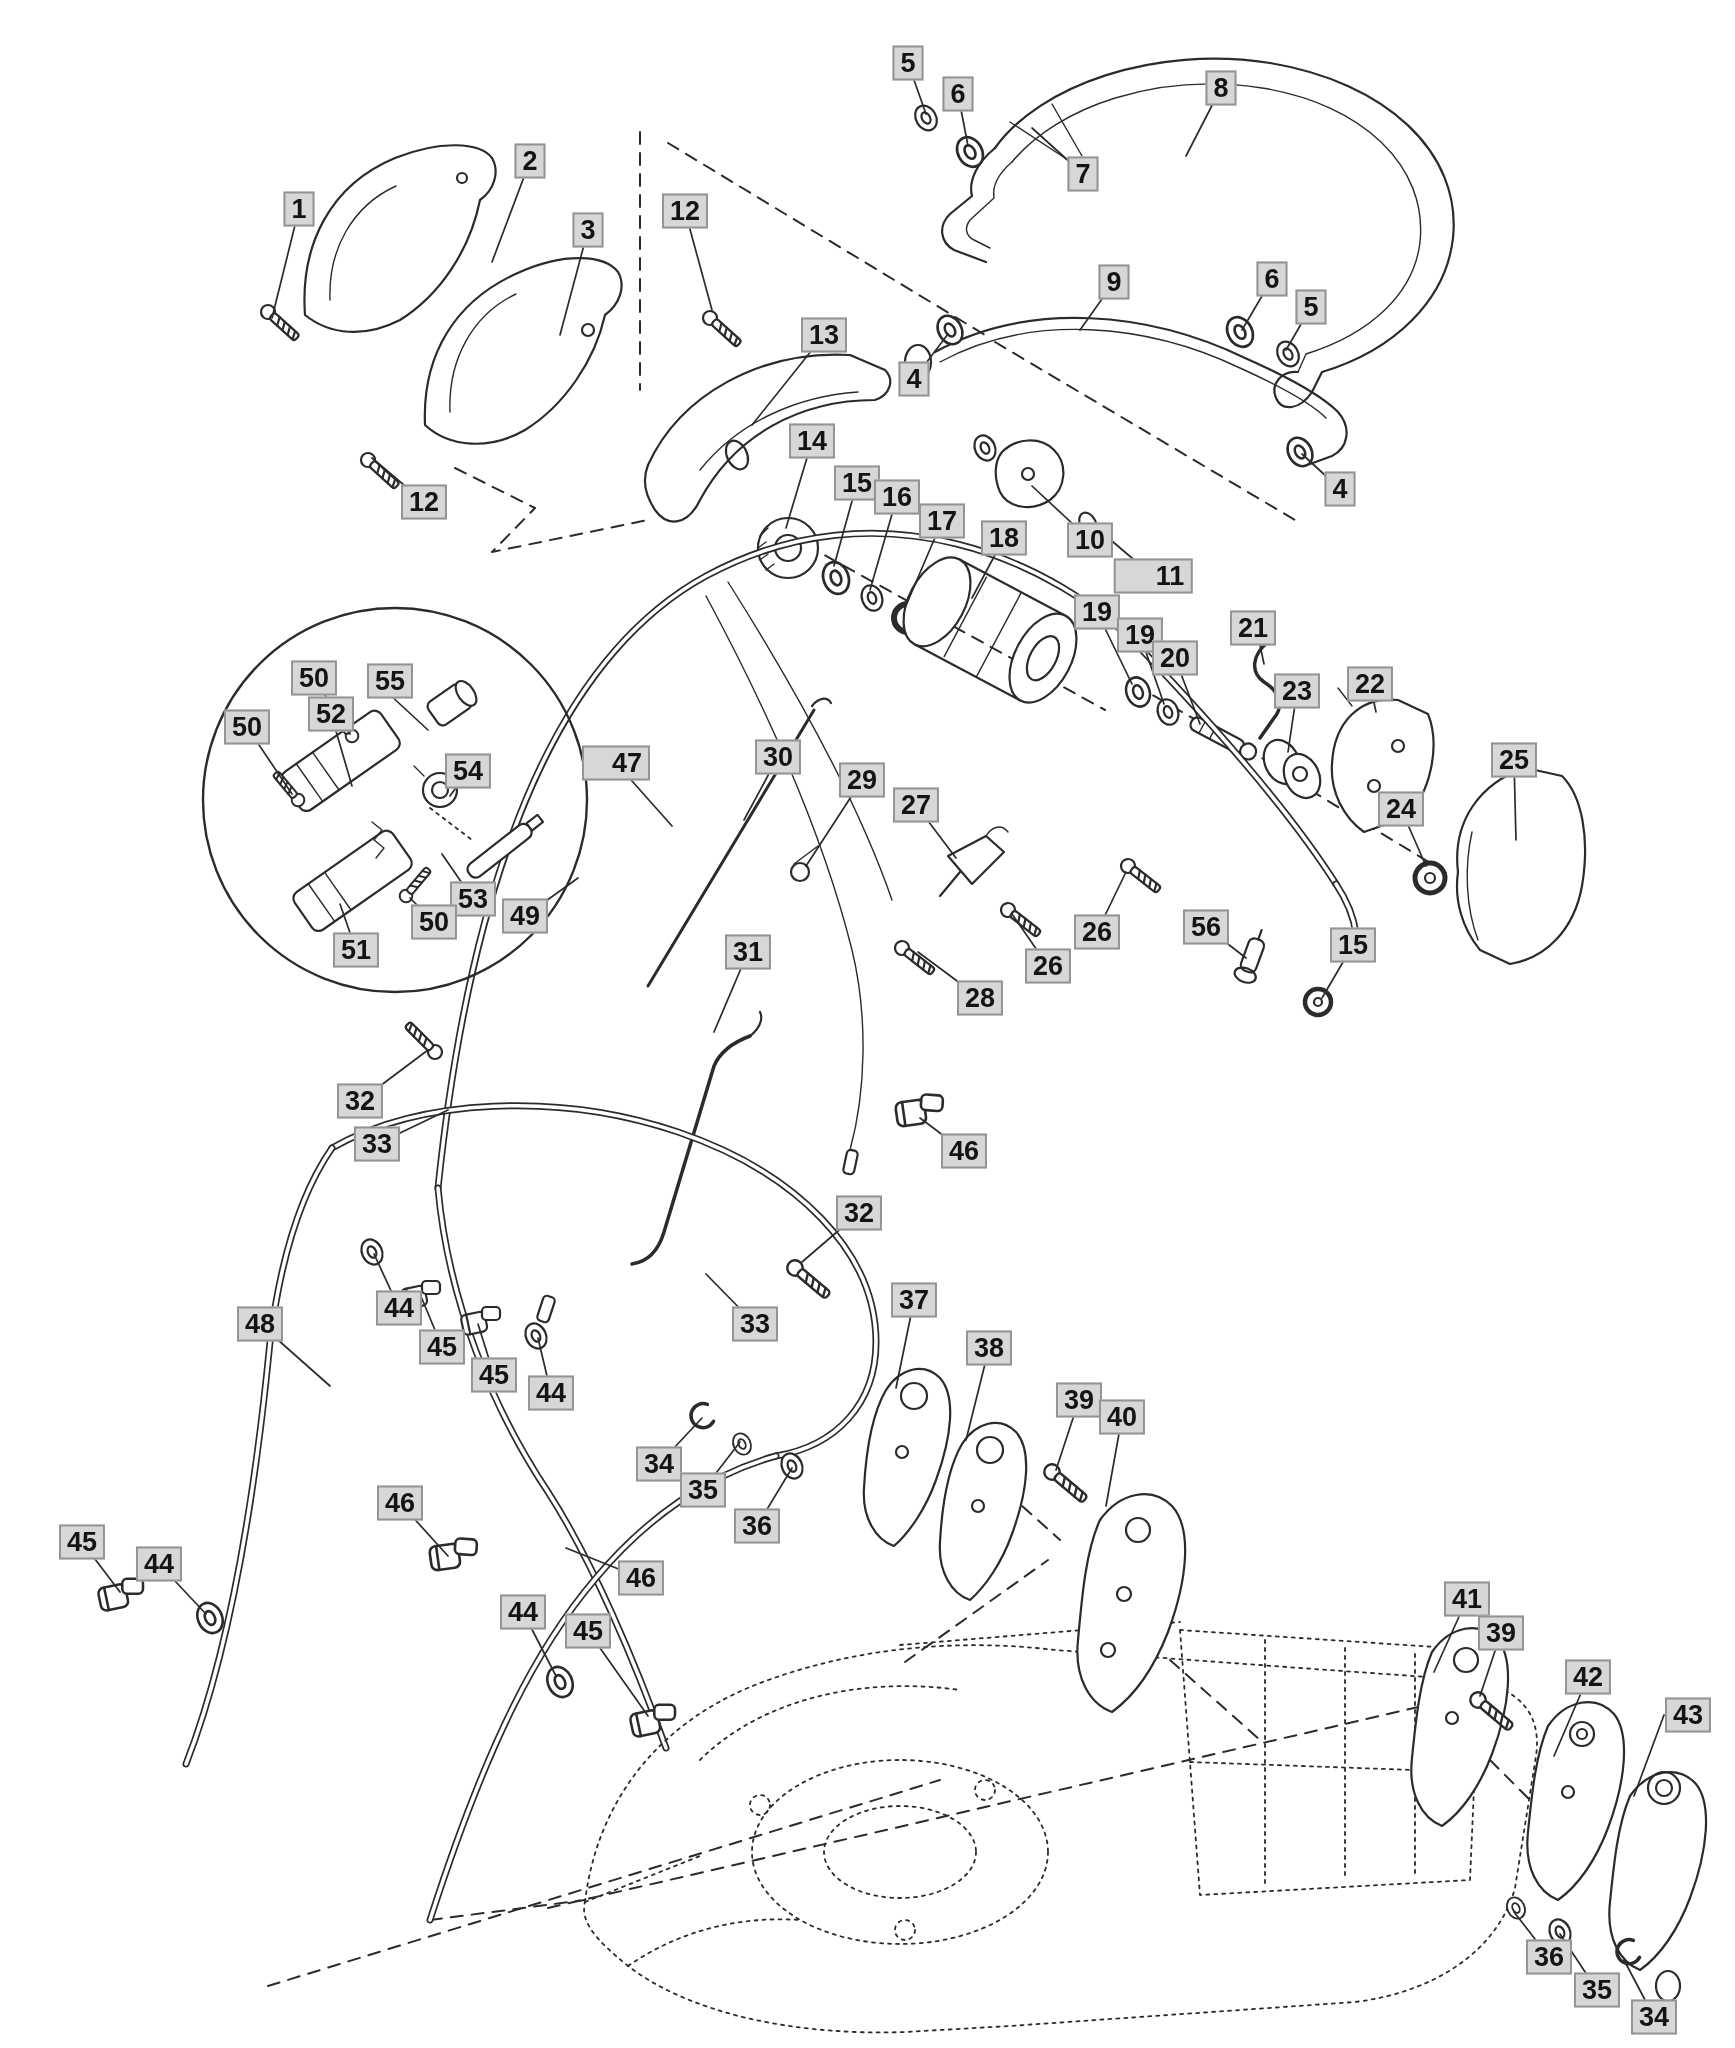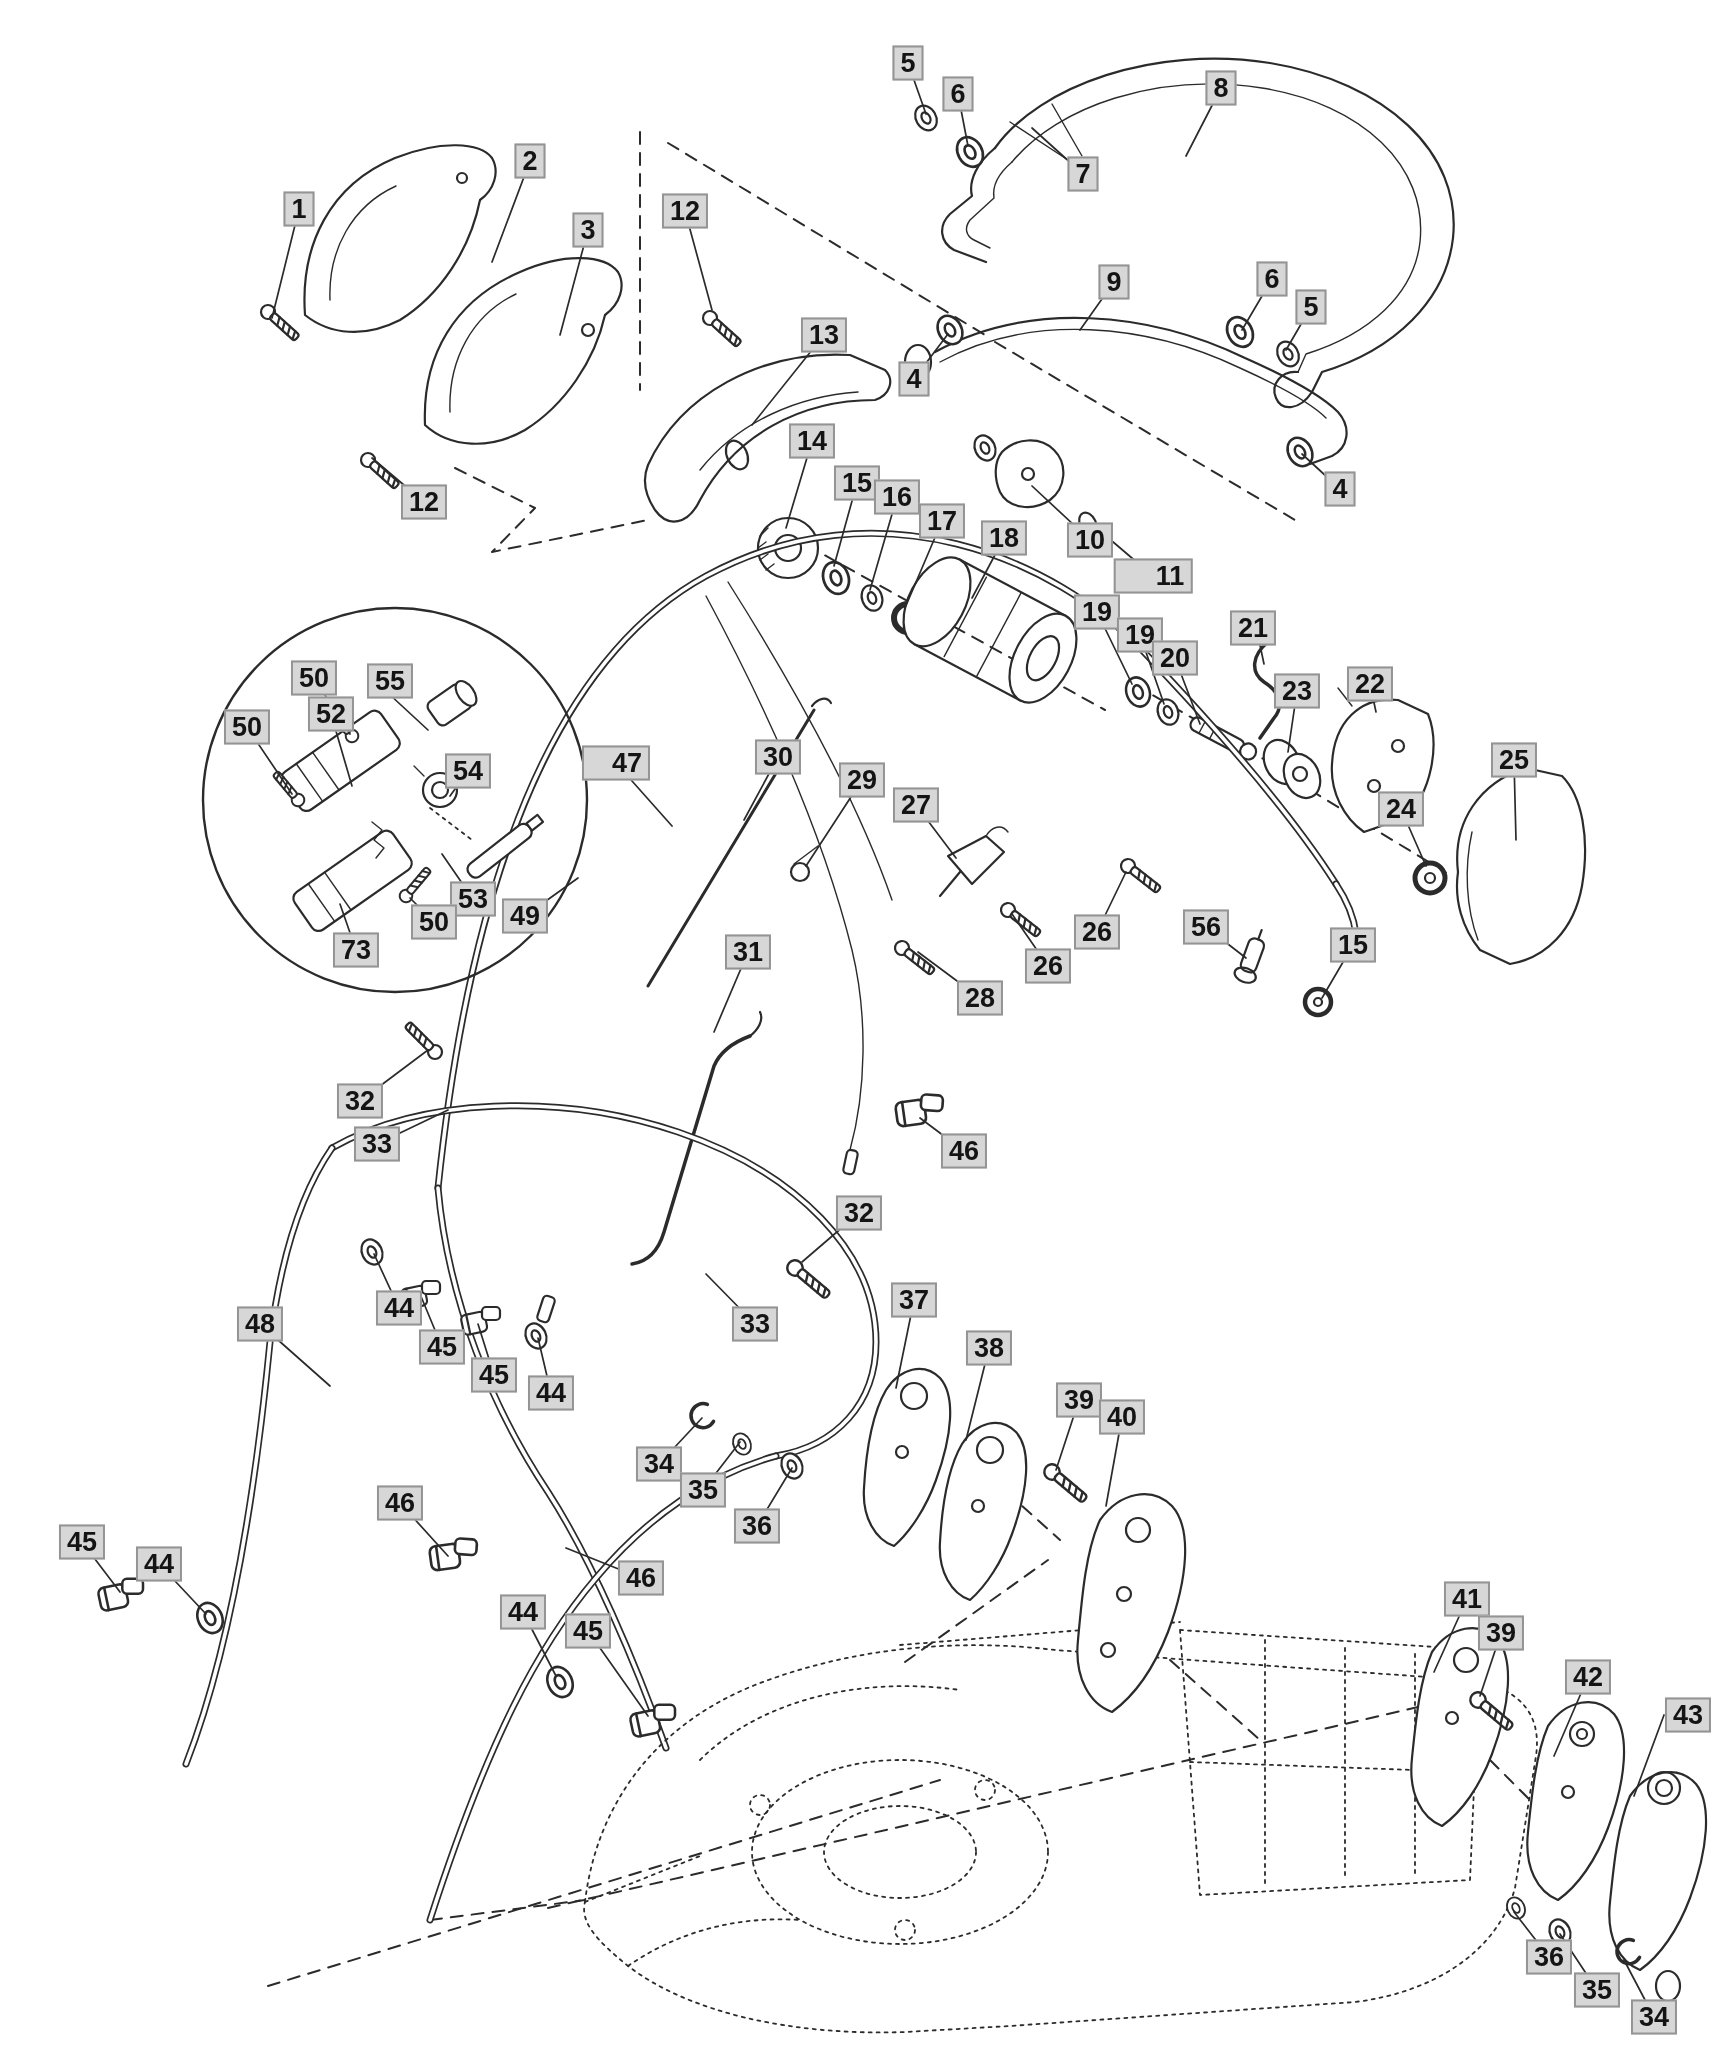--- a/index.html
+++ b/index.html
@@ -455,21 +455,21 @@
       <div class="plabel" style="left: 748px; top: 952px;">31</div>
       <div class="plabel" style="left: 616px; top: 763px; padding-left: 28px;">47</div>
       <div class="plabel" style="left: 314px; top: 678px;">50</div>
       <div class="plabel" style="left: 375px; top: 681px; margin-left: 15px;">55</div>
       <div class="plabel" style="left: 331px; top: 714px;">52</div>
       <div class="plabel" style="left: 247px; top: 727px;">50</div>
       <div class="plabel" style="left: 468px; top: 771px;">54</div>
       <div class="plabel" style="left: 473px; top: 899px;">53</div>
       <div class="plabel" style="left: 525px; top: 916px;">49</div>
       <div class="plabel" style="left: 434px; top: 922px;">50</div>
-      <div class="plabel" style="left: 356px; top: 950px;">73</div>
+      <div class="plabel" style="left: 356px; top: 950px;">51</div>
       <div class="plabel" style="left: 908px; top: 63px;">5</div>
       <div class="plabel" style="left: 958px; top: 94px;">6</div>
       <div class="plabel" style="left: 1221px; top: 88px;">8</div>
       <div class="plabel" style="left: 1083px; top: 174px;">7</div>
       <div class="plabel" style="left: 1114px; top: 282px;">9</div>
       <div class="plabel" style="left: 1272px; top: 279px;">6</div>
       <div class="plabel" style="left: 1311px; top: 307px;">5</div>
       <div class="plabel" style="left: 914px; top: 379px;">4</div>
       <div class="plabel" style="left: 1340px; top: 489px;">4</div>
       <div class="plabel" style="left: 360px; top: 1101px;">32</div>

